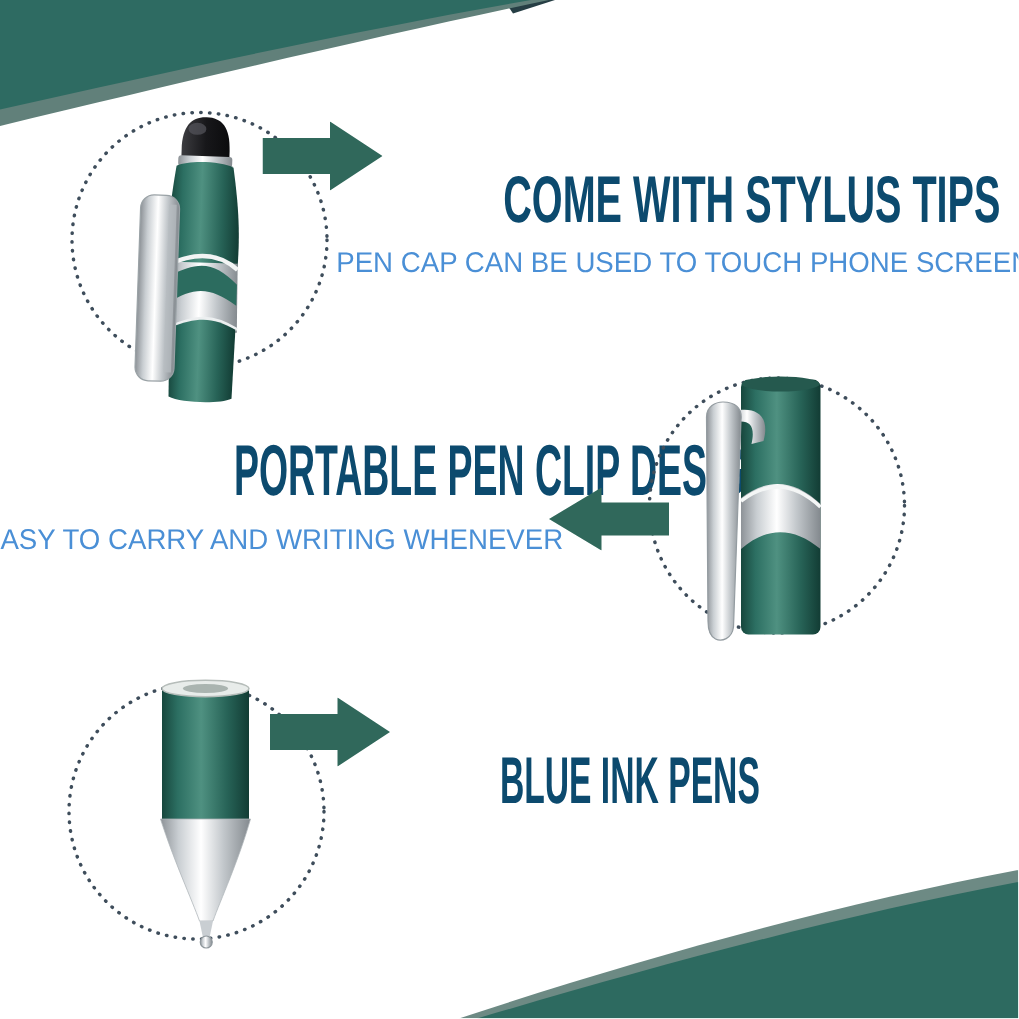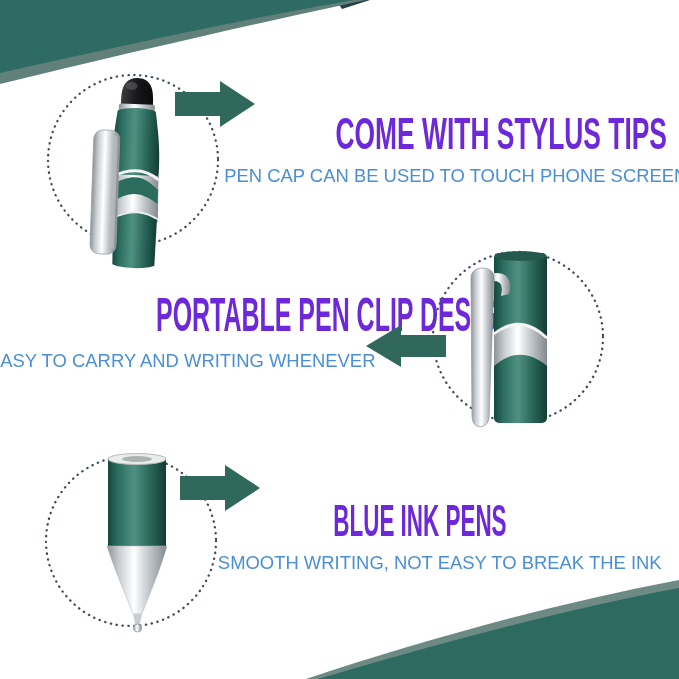--- a/index.html
+++ b/index.html
@@ -2,21 +2,21 @@
 <html><head>
 <meta charset="utf-8">
 <style>
   html,body{margin:0;padding:0;background:#fff;}
   #canvas{position:relative;width:679px;height:679px;background:#ffffff;overflow:hidden;
           font-family:"Liberation Sans",sans-serif;}
   .abs{position:absolute;}
   .circle-box{position:absolute;width:174px;height:174px;overflow:visible;}
   .circle-box svg{overflow:visible;display:block;}
   .headline{position:absolute;width:400px;text-align:center;white-space:nowrap;
-            color:#6d28d9;font-weight:bold;line-height:1;}
+            color:#0c4a6e;font-weight:bold;line-height:1;}
   .headline>span{display:inline-block;transform-origin:center;}
   .h1s{font-size:44px;} .h1s>span{transform:scaleX(.60);}
   .h2s{font-size:48px;} .h2s>span{transform:scaleX(.52);}
   .h3s{font-size:44px;} .h3s>span{transform:scaleX(.51);}
   .subtitle{position:absolute;width:440px;text-align:center;white-space:nowrap;
             color:#4a8fd6;font-size:19px;line-height:1;font-weight:500;}
   .subtitle>span{display:inline-block;transform-origin:center;transform:scaleX(.97);}
   .arrow{position:absolute;z-index:5;}
 </style>
 </head>
@@ -157,17 +157,14 @@
     </svg>
   </div>
 
   <svg class="arrow" style="left:180px;top:465px;" width="80" height="46" viewBox="0 0 80 46">
     <polygon points="0,11 45,11 45,0 80,23 45,46 45,35 0,35" fill="#30685b"></polygon>
   </svg>
 
   <div class="headline h3s" style="left:220px;top:499px;">
     <span>BLUE INK PENS</span>
   </div>
-  <div class="subtitle" style="left:211px;top:553px;">
-    <span>SMOOTH WRITING, NOT EASY TO BREAK THE INK</span>
-  </div>
 
 </div>
 
 </body></html>

